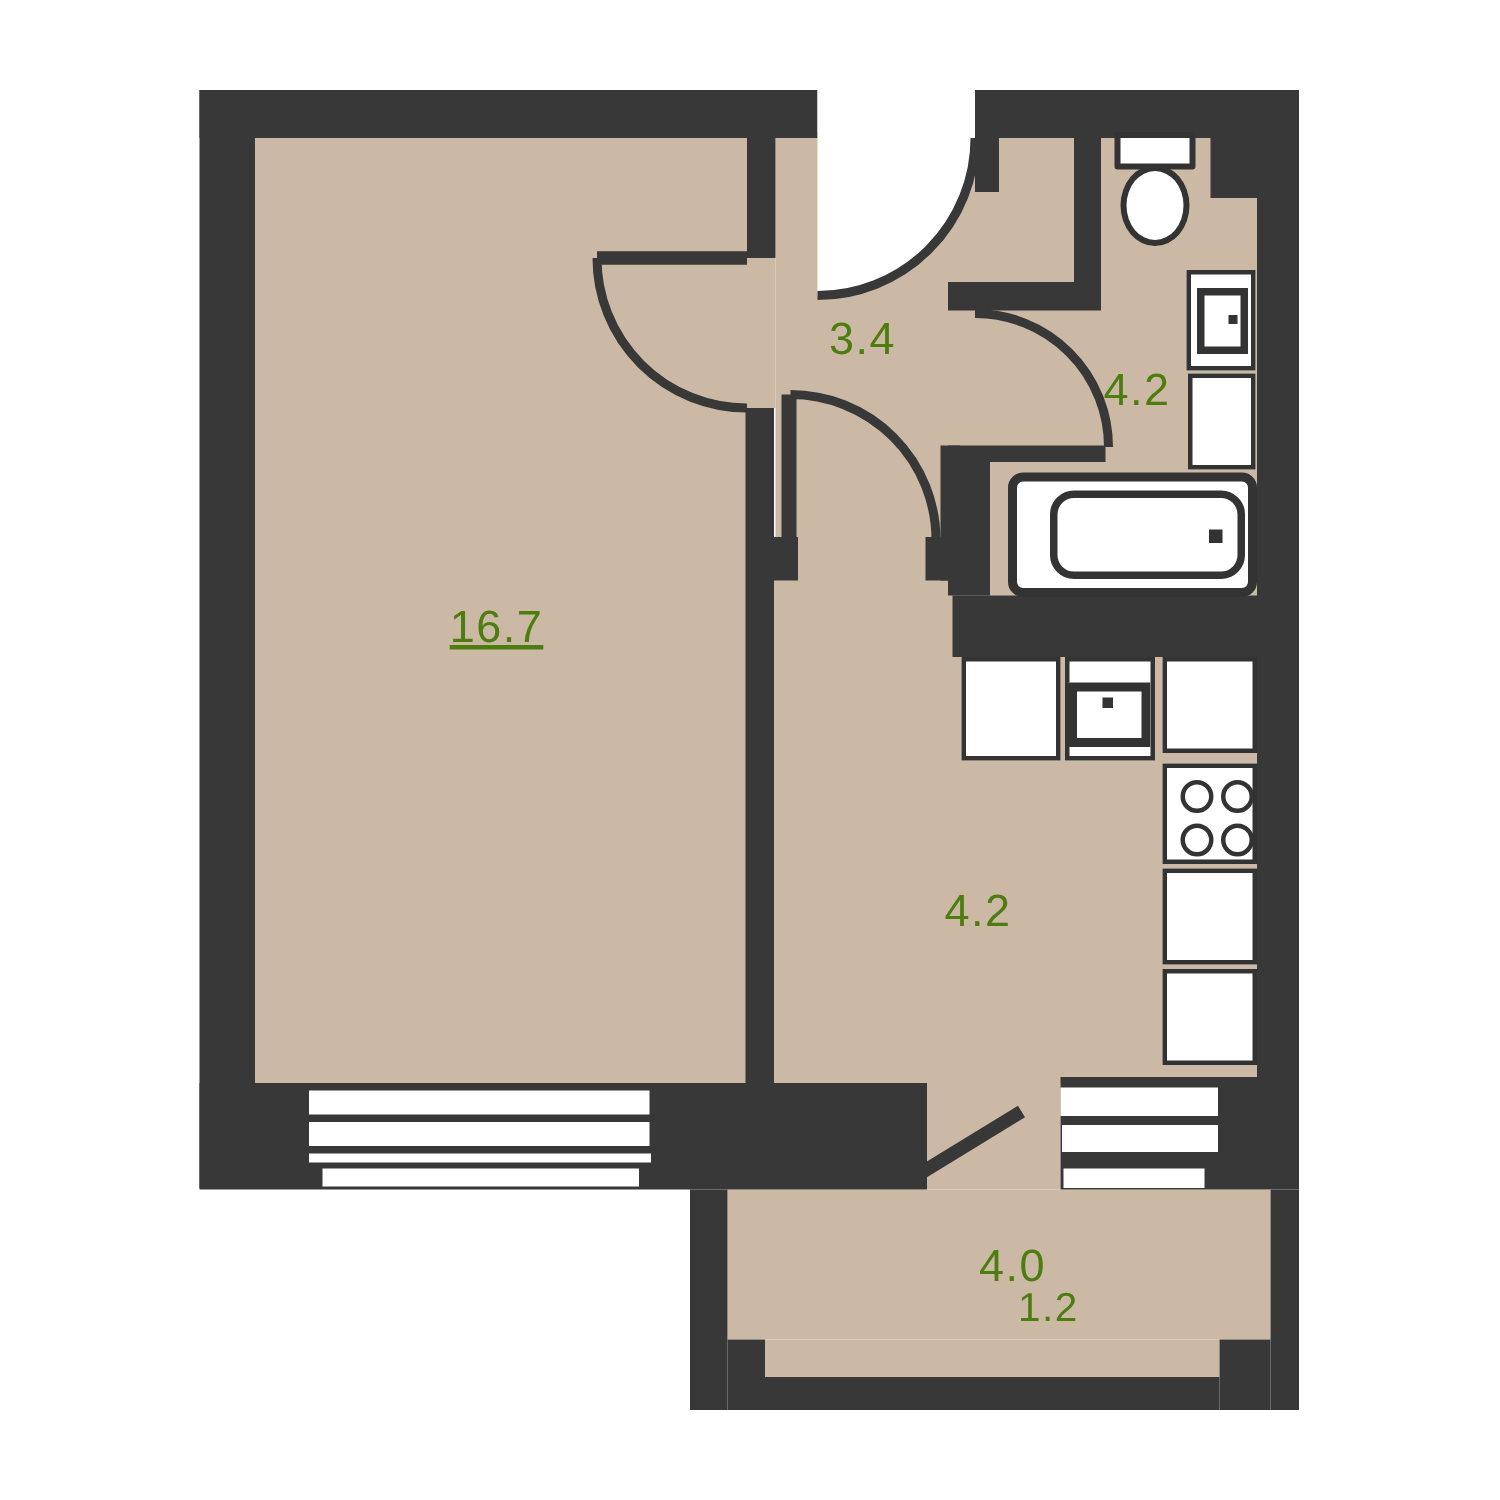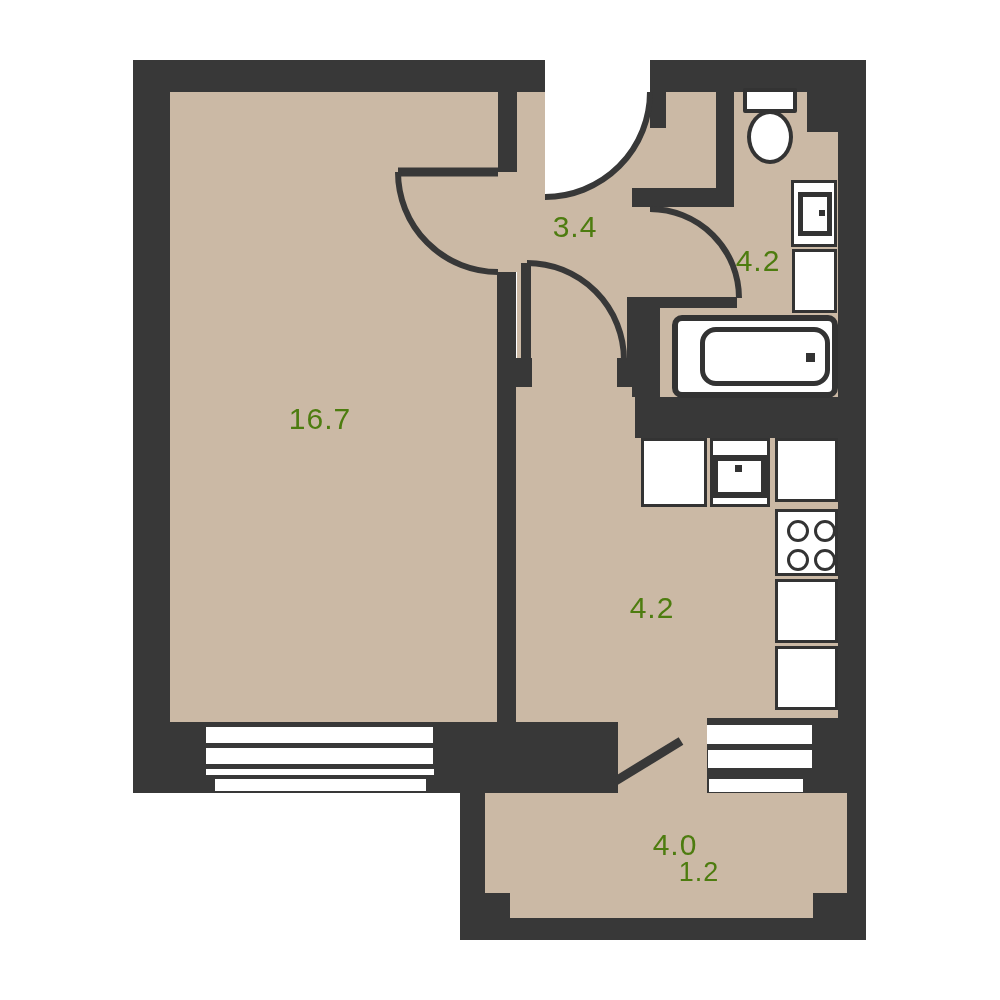--- a/index.html
+++ b/index.html
@@ -94,20 +94,20 @@
     <path d="M 650,92 A 105,105 0 0 1 545,197 L 545,92 Z" fill="#ffffff" stroke="none"></path>
     <path d="M 650,92 A 105,105 0 0 1 545,197" fill="none" stroke="#383838" stroke-width="6"></path>
     <line x1="398" y1="172" x2="498" y2="172" stroke="#383838" stroke-width="9"></line>
     <path d="M 398,172 A 100,100 0 0 0 498,272" fill="none" stroke="#383838" stroke-width="6"></path>
     <line x1="526" y1="263" x2="526" y2="360" stroke="#383838" stroke-width="10"></line>
     <path d="M 527,263 A 97,97 0 0 1 624,360" fill="none" stroke="#383838" stroke-width="6"></path>
     <path d="M 650,209 A 89,89 0 0 1 739,298" fill="none" stroke="#383838" stroke-width="6"></path>
     <line x1="614" y1="782" x2="681" y2="741" stroke="#383838" stroke-width="9"></line>
   </svg>
 
-  <div class="room-label" style="left:320px;top:419px;">16.7</div>
+  <div class="room-label" style="left:331px;top:419px;text-decoration:underline;">16.7</div>
   <div class="room-label" style="left:575px;top:227px;">3.4</div>
   <div class="room-label" style="left:758px;top:227px;margin-top:34px;">4.2</div>
   <div class="room-label" style="left:652px;top:608px;">4.2</div>
   <div class="room-label" style="left:658px;top:845px;margin-left:17px;">4.0</div>
   <div class="room-label small" style="left:658px;top:872px;">1.2</div>
 
 </div>
 
 </body></html>

